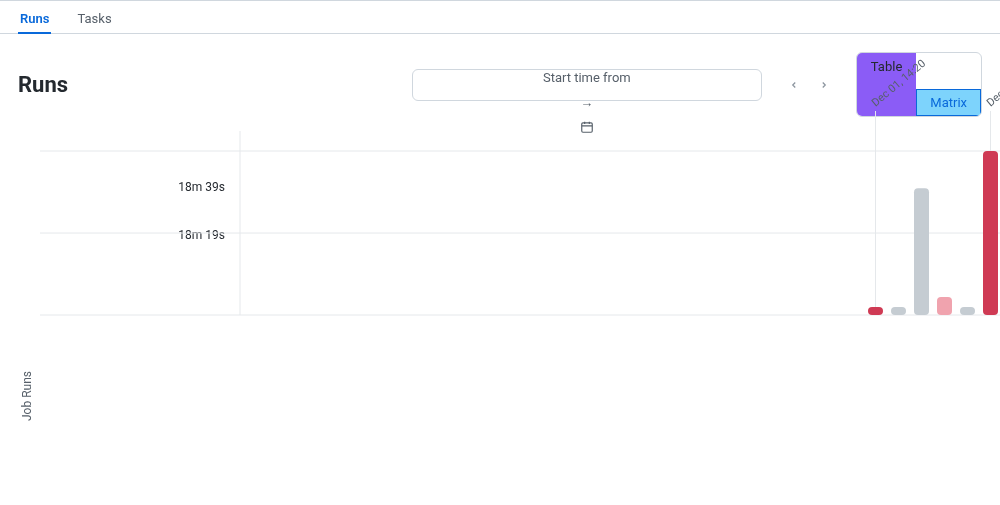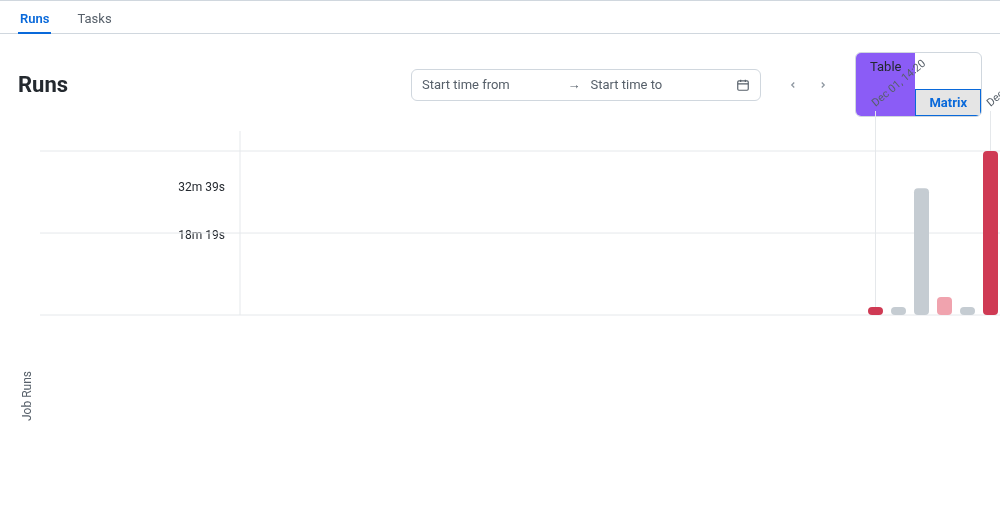--- a/index.html
+++ b/index.html
@@ -4,29 +4,29 @@
 <style>
   * { box-sizing: border-box; }
   html, body { margin:0; padding:0; font-family: -apple-system, BlinkMacSystemFont, "Segoe UI", Roboto, sans-serif; font-size:13px; color:#24292f; background:#fff; }
   .topbar { border-top:1px solid #d0d7de; border-bottom:1px solid #d0d7de; display:flex; gap:24px; padding:0 18px; height:34px; align-items:flex-end; }
   .tab { padding:6px 2px 7px 2px; color:#57606a; cursor:pointer; position:relative; }
   .tab.active { color:#0969da; font-weight:600; }
   .tab.active::after { content:""; position:absolute; left:0; right:0; bottom:-1px; height:2px; background:#0969da; }
   .header-row { display:flex; align-items:center; padding:18px 18px 0 18px; gap:12px; }
   .title { font-size:22px; font-weight:700; flex: 0 0 auto; }
   .spacer { flex:1; }
-  .dt-input { display:flex; align-items:center; border:1px solid #d0d7de; border-radius:6px; height:32px; padding:0 10px; color:#57606a; gap:10px; background:#fff; width:350px; justify-content:space-between; }
+  .dt-input { display:flex; align-items:center; border:1px solid #d0d7de; border-radius:6px; height:32px; padding:0 10px; color:#57606a; gap:10px; background:#fff; width:350px; justify-content:space-between;flex-direction:column; }
   .dt-half { flex:1; }
   .arrow { color:#57606a; }
   .cal-icon svg { display:block; }
   .pager { display:flex; align-items:center; gap:10px; padding:0 10px; }
   .pager-btn { width:20px; height:20px; display:flex; align-items:center; justify-content:center; color:#8c959f; cursor:pointer; }
   .view-toggle { display:flex; border:1px solid #d0d7de; border-radius:6px; overflow:hidden; }
   .view-btn { padding:6px 14px; cursor:pointer; background:#8b5cf6; }
-  .view-btn.active { background:#e5e5e5; outline:1px solid #0969da; outline-offset:-1px; color:#0969da; font-weight:700;margin-top:36px; }
+  .view-btn.active { background:#7dd3fc; outline:1px solid #0969da; outline-offset:-1px; color:#0969da; font-weight:400;margin-top:36px; }
 
   .chart-area { position:relative; margin-top:24px; padding-left:30px; }
   .ylabel { position:absolute; transform:rotate(-90deg); transform-origin:left top; left:20px; font-size:12px; color:#57606a; }
   .ylabel.jobruns { top:280px; }
   .ylabel.tasks  { top:400px; }
   .runs-svg-wrap { margin-left:210px; position:relative; height:360px; }
   svg { overflow:visible; }
 
   .job-labels { position:absolute; top:82px; text-align:right; width:195px; }
   .job-labels div { height:24px; line-height:24px; font-size:12px; color:#24292f; }
@@ -49,21 +49,20 @@
   <div class="tab active">Runs</div>
   <div class="tab">Tasks</div>
 </div>
 
 <div class="header-row">
   <div class="title">Runs</div>
   <div class="spacer"></div>
   <div class="dt-input">
     <span class="dt-half">Start time from</span>
     <span class="arrow">→</span>
-    <span class="dt-half">Start time to</span>
     <span class="cal-icon">
       <svg width="14" height="14" viewBox="0 0 24 24" fill="none" stroke="#57606a" stroke-width="2">
           <rect x="3" y="5" width="18" height="16" rx="2"></rect>
           <path d="M3 10h18M8 3v4M16 3v4"></path>
         </svg>
     </span>
   </div>
   <div class="pager">
     <div class="pager-btn">
       <svg width="10" height="10" viewBox="0 0 24 24" fill="none" stroke="#8c959f" stroke-width="3">
@@ -81,21 +80,21 @@
     <div class="view-btn active">Matrix</div>
   </div>
 </div>
 
 <div class="chart-area">
   <div class="ylabel jobruns">Job Runs</div>
   <div class="ylabel tasks">Tasks</div>
 
   <div class="job-labels">
     <div style="">18m 19s</div>
-    <div style="position:relative; top:-72px;">32m 39s</div>
+    <div style="position:relative; top:-72px;">18m 39s</div>
   </div>
 
   <div class="runs-svg-wrap">
     <svg id="runs-svg" width="760" height="180">
         <line x1="-200" x2="760" y1="92.03728967712597" y2="92.03728967712597" stroke="#e5e8eb"></line>
         <line x1="-200" x2="760" y1="10" y2="10" stroke="#e5e8eb"></line>
         <line x1="-200" x2="760" y1="174" y2="174" stroke="#e5e8eb"></line>
         <line x1="0" x2="0" y1="-10" y2="174" stroke="#e5e8eb"></line>
         <line x1="635.5" x2="635.5" y1="-30" y2="174" stroke="#e5e8eb"></line>
         <text x="635.5" y="-34" transform="rotate(-40 635.5 -34)" class="ts-label">Dec 01, 14:20</text>

